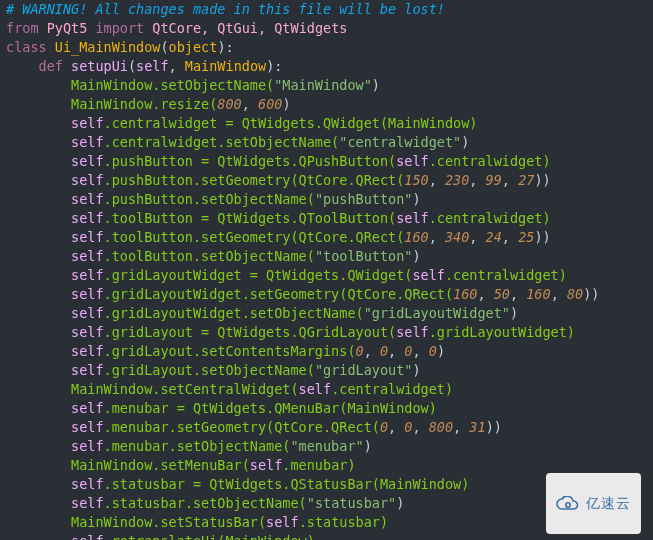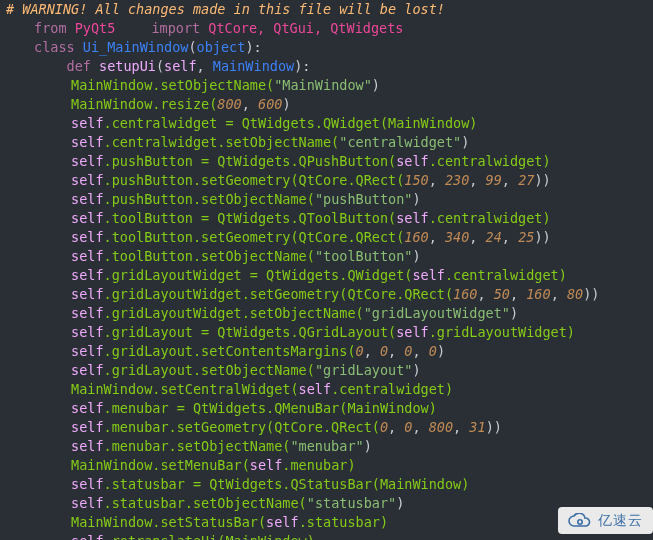--- a/index.html
+++ b/index.html
@@ -15,37 +15,37 @@
   }
   .editor {
     padding-left: 6px;
     padding-top: 0px;
     white-space: pre;
     color: #c8cdd4;
   }
   .line { display: block; height: 19px; }
   .tok { display: inline; }
   
-  .cmt    { color: #fdba74; font-style: italic; }
-  .kw     { color: #b26ea0; margin-left: 28px; }          
+  .cmt    { color: #0ea5e9; font-style: italic; }
+  .kw     { color: #b26ea0; }          
   .bltn   { color: #f0abfc; }          
-  .cls    { color: #3b82f6; }
+  .cls    { color: #eab308; }
   .num    { color: #c18b55; font-style: italic; }          
   .str    { color: #8abf73; }          
   .pnc    { color: #c8cdd4; }          
   .attr   { color: #84cc16; }          
-  .mod    { color: #ec4899; }
+  .mod    { color: #f9a8d4; }
 
   .watermark {
     position: absolute;
-    right: 0;
+    right: 12px;
     bottom: 6px;
     background: rgba(255,255,255,0.9);
     border-radius: 4px;
-    padding: 4px 10px;
+    padding: 21px 10px;
     font-family: sans-serif;
     font-size: 14px;
     color: #3b6ea5;
     letter-spacing: 1px;
     display: flex;
     align-items: center;
     gap: 6px;
   }
   .watermark svg { display:block; }
 </style>

